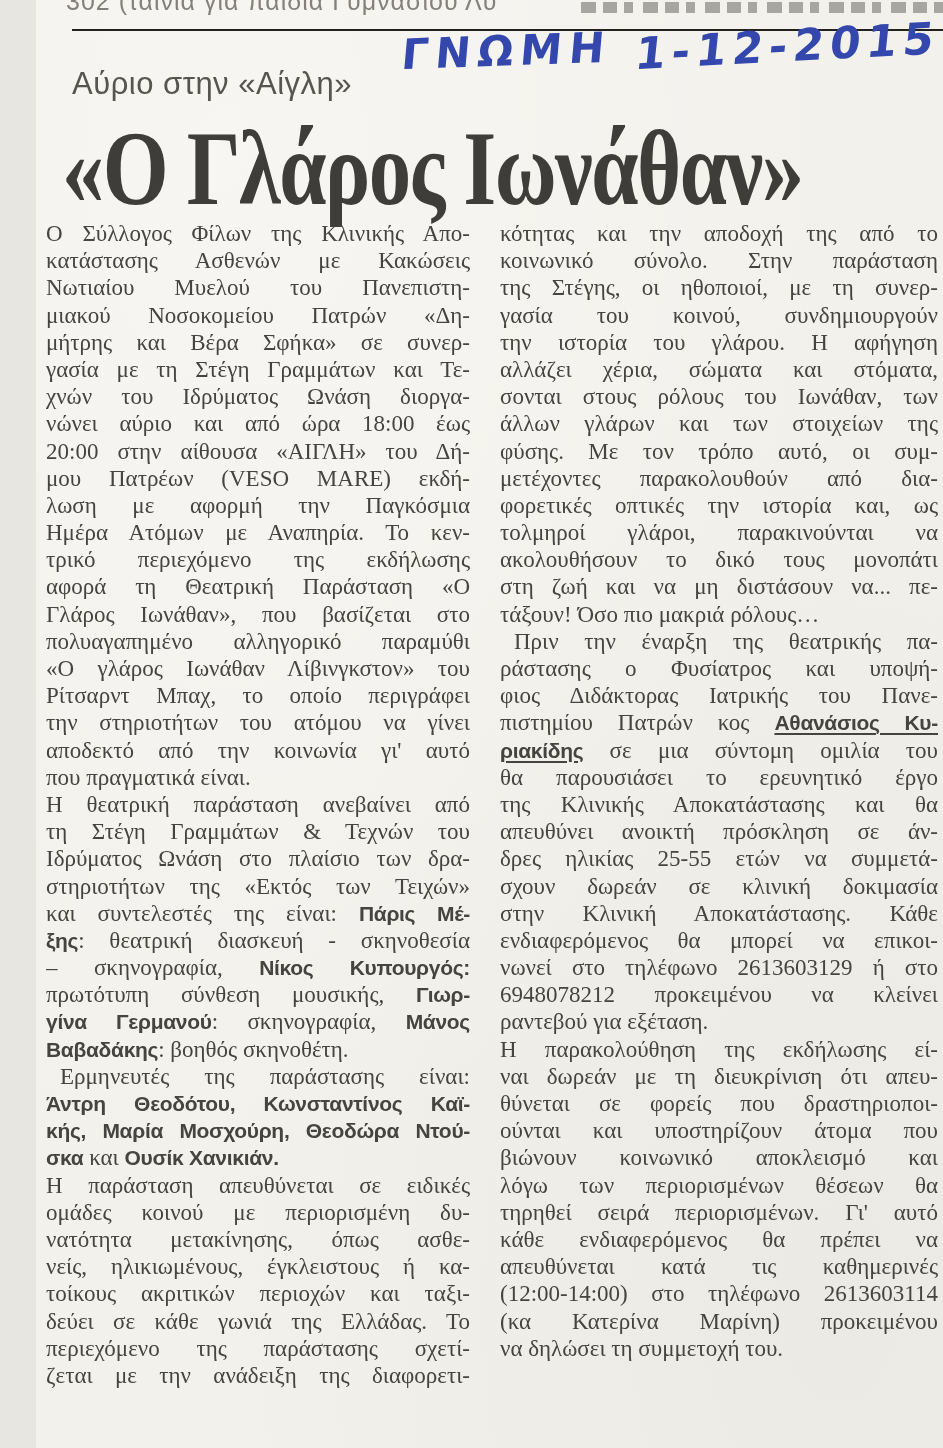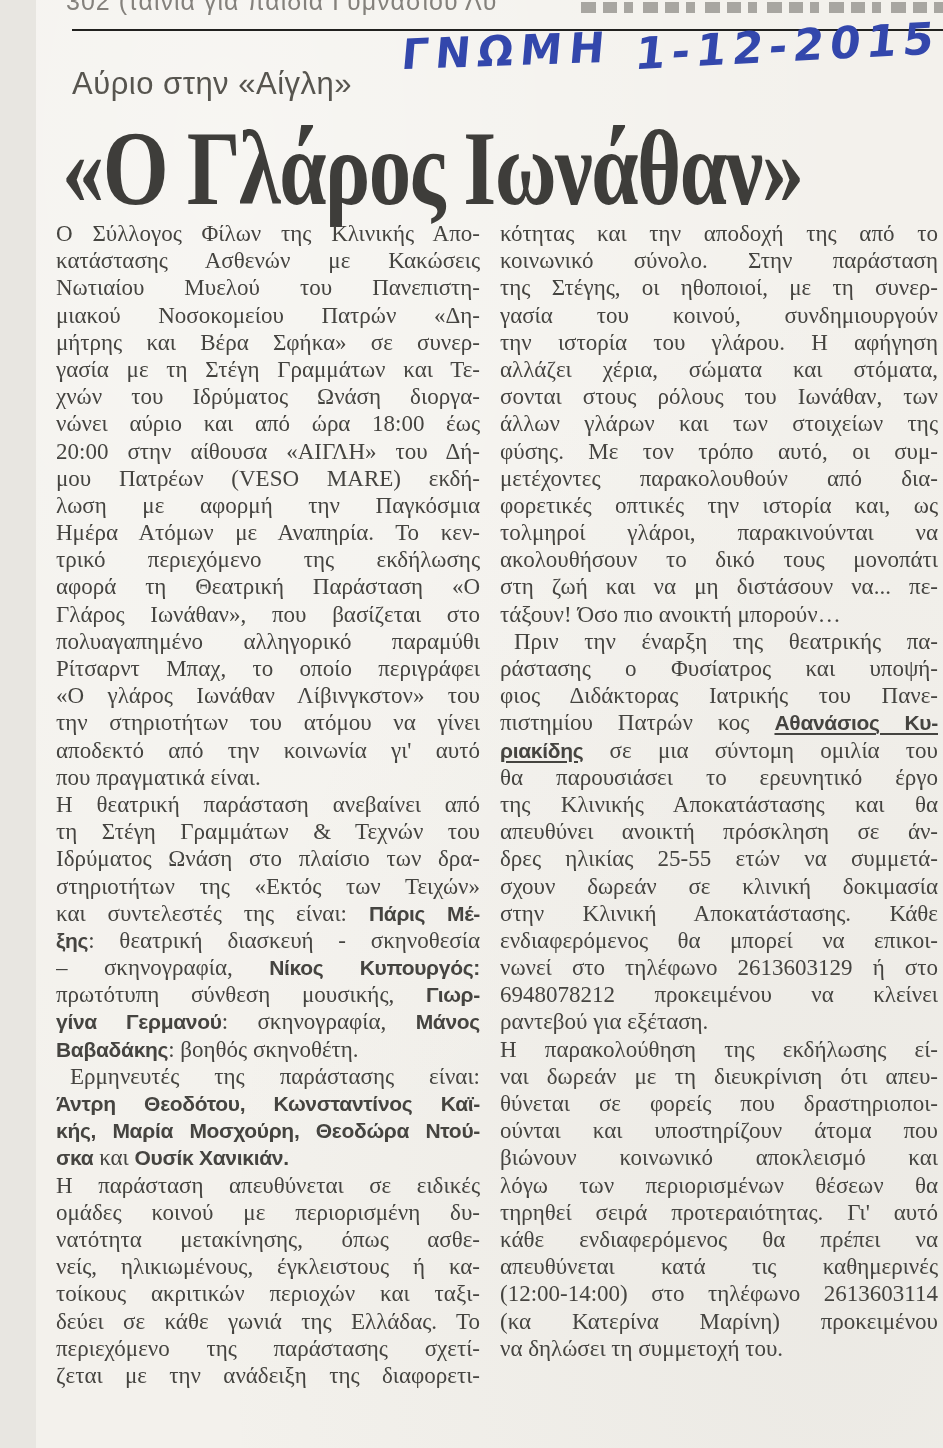--- a/index.html
+++ b/index.html
@@ -44,21 +44,21 @@
     font-size:31px;color:#57554f;letter-spacing:.5px;
   }
   .headline{
     position:absolute;left:26px;top:116px;margin:0;
     font-family:"Liberation Serif","DejaVu Serif",serif;font-weight:700;
     font-size:106px;line-height:1;letter-spacing:-2px;color:#3e3d3a;
     transform:scaleX(.8);transform-origin:0 0;white-space:nowrap;
   }
   
   .col{position:absolute;top:220px;}
-  .col-left{left:20px;width:424px;}
+  .col-left{left:10px;width:424px;}
   .col-right{left:464px;width:438px;}
   .line{
     font-size:23px;line-height:27.2px;height:27.2px;overflow:hidden;
     text-align:justify;white-space:normal;
   }
   .line::after{content:"";display:inline-block;width:100%;height:0;}
   .line.nj{text-align:left;}
   .line.nj::after{content:none;}
   .line.ind{text-indent:14px;}
   .b{
@@ -105,22 +105,22 @@
         <div class="line"><span>χνών του Ιδρύματος Ωνάση διοργα-</span></div>
         <div class="line"><span>νώνει αύριο και από ώρα 18:00 έως</span></div>
         <div class="line"><span>20:00 στην αίθουσα «ΑΙΓΛΗ» του Δή-</span></div>
         <div class="line"><span>μου Πατρέων (VESO MARE) εκδή-</span></div>
         <div class="line"><span>λωση με αφορμή την Παγκόσμια</span></div>
         <div class="line"><span>Ημέρα Ατόμων με Αναπηρία. Το κεν-</span></div>
         <div class="line"><span>τρικό περιεχόμενο της εκδήλωσης</span></div>
         <div class="line"><span>αφορά τη Θεατρική Παράσταση «Ο</span></div>
         <div class="line"><span>Γλάρος Ιωνάθαν», που βασίζεται στο</span></div>
         <div class="line"><span>πολυαγαπημένο αλληγορικό παραμύθι</span></div>
+        <div class="line"><span>«Ο γλάρος Ιωνάθαν Λίβινγκστον» του</span></div>
         <div class="line"><span>Ρίτσαρντ Μπαχ, το οποίο περιγράφει</span></div>
-        <div class="line"><span>«Ο γλάρος Ιωνάθαν Λίβινγκστον» του</span></div>
         <div class="line"><span>την στηριοτήτων του ατόμου να γίνει</span></div>
         <div class="line"><span>αποδεκτό από την κοινωνία γι' αυτό</span></div>
         <div class="line nj"><span>που πραγματικά είναι.</span></div>
         <div class="line"><span>Η θεατρική παράσταση ανεβαίνει από</span></div>
         <div class="line"><span>τη Στέγη Γραμμάτων &amp; Τεχνών του</span></div>
         <div class="line"><span>Ιδρύματος Ωνάση στο πλαίσιο των δρα-</span></div>
         <div class="line"><span>στηριοτήτων της «Εκτός των Τειχών»</span></div>
         <div class="line"><span>και συντελεστές της είναι: </span><span class="b">Πάρις Μέ-</span></div>
         <div class="line"><span class="b">ξης</span><span>: θεατρική διασκευή - σκηνοθεσία</span></div>
         <div class="line"><span>– σκηνογραφία, </span><span class="b">Νίκος Κυπουργός:</span></div>
@@ -148,21 +148,21 @@
         <div class="line"><span>την ιστορία του γλάρου. Η αφήγηση</span></div>
         <div class="line"><span>αλλάζει χέρια, σώματα και στόματα,</span></div>
         <div class="line"><span>σονται στους ρόλους του Ιωνάθαν, των</span></div>
         <div class="line"><span>άλλων γλάρων και των στοιχείων της</span></div>
         <div class="line"><span>φύσης. Με τον τρόπο αυτό, οι συμ-</span></div>
         <div class="line"><span>μετέχοντες παρακολουθούν από δια-</span></div>
         <div class="line"><span>φορετικές οπτικές την ιστορία και, ως</span></div>
         <div class="line"><span>τολμηροί γλάροι, παρακινούνται να</span></div>
         <div class="line"><span>ακολουθήσουν το δικό τους μονοπάτι</span></div>
         <div class="line"><span>στη ζωή και να μη διστάσουν να... πε-</span></div>
-        <div class="line nj"><span>τάξουν! Όσο πιο ανοικτή μπορούν…</span></div>
+        <div class="line nj"><span>τάξουν! Όσο πιο μακριά ρόλους…</span></div>
         <div class="line ind"><span>Πριν την έναρξη της θεατρικής πα-</span></div>
         <div class="line"><span>ράστασης ο Φυσίατρος και υποψή-</span></div>
         <div class="line"><span>φιος Διδάκτορας Ιατρικής του Πανε-</span></div>
         <div class="line"><span>πιστημίου Πατρών κος </span><span class="b u">Αθανάσιος Κυ-</span></div>
         <div class="line"><span class="b u">ριακίδης</span><span> σε μια σύντομη ομιλία του</span></div>
         <div class="line"><span>θα παρουσιάσει το ερευνητικό έργο</span></div>
         <div class="line"><span>της Κλινικής Αποκατάστασης και θα</span></div>
         <div class="line"><span>απευθύνει ανοικτή πρόσκληση σε άν-</span></div>
         <div class="line"><span>δρες ηλικίας 25-55 ετών να συμμετά-</span></div>
         <div class="line"><span>σχουν δωρεάν σε κλινική δοκιμασία</span></div>
@@ -170,21 +170,21 @@
         <div class="line"><span>ενδιαφερόμενος θα μπορεί να επικοι-</span></div>
         <div class="line"><span>νωνεί στο τηλέφωνο 2613603129 ή στο</span></div>
         <div class="line"><span>6948078212 προκειμένου να κλείνει</span></div>
         <div class="line nj"><span>ραντεβού για εξέταση.</span></div>
         <div class="line"><span>Η παρακολούθηση της εκδήλωσης εί-</span></div>
         <div class="line"><span>ναι δωρεάν με τη διευκρίνιση ότι απευ-</span></div>
         <div class="line"><span>θύνεται σε φορείς που δραστηριοποι-</span></div>
         <div class="line"><span>ούνται και υποστηρίζουν άτομα που</span></div>
         <div class="line"><span>βιώνουν κοινωνικό αποκλεισμό και</span></div>
         <div class="line"><span>λόγω των περιορισμένων θέσεων θα</span></div>
-        <div class="line"><span>τηρηθεί σειρά προτεραιότητας. Γι' αυτό</span></div>
+        <div class="line"><span>τηρηθεί σειρά περιορισμένων. Γι' αυτό</span></div>
         <div class="line"><span>κάθε ενδιαφερόμενος θα πρέπει να</span></div>
         <div class="line"><span>απευθύνεται κατά τις καθημερινές</span></div>
         <div class="line"><span>(12:00-14:00) στο τηλέφωνο 2613603114</span></div>
         <div class="line"><span>(κα Κατερίνα Μαρίνη) προκειμένου</span></div>
         <div class="line nj"><span>να δηλώσει τη συμμετοχή του.</span></div>
       </div>
   </div>
 
   <div class="clip-border"></div>
 

